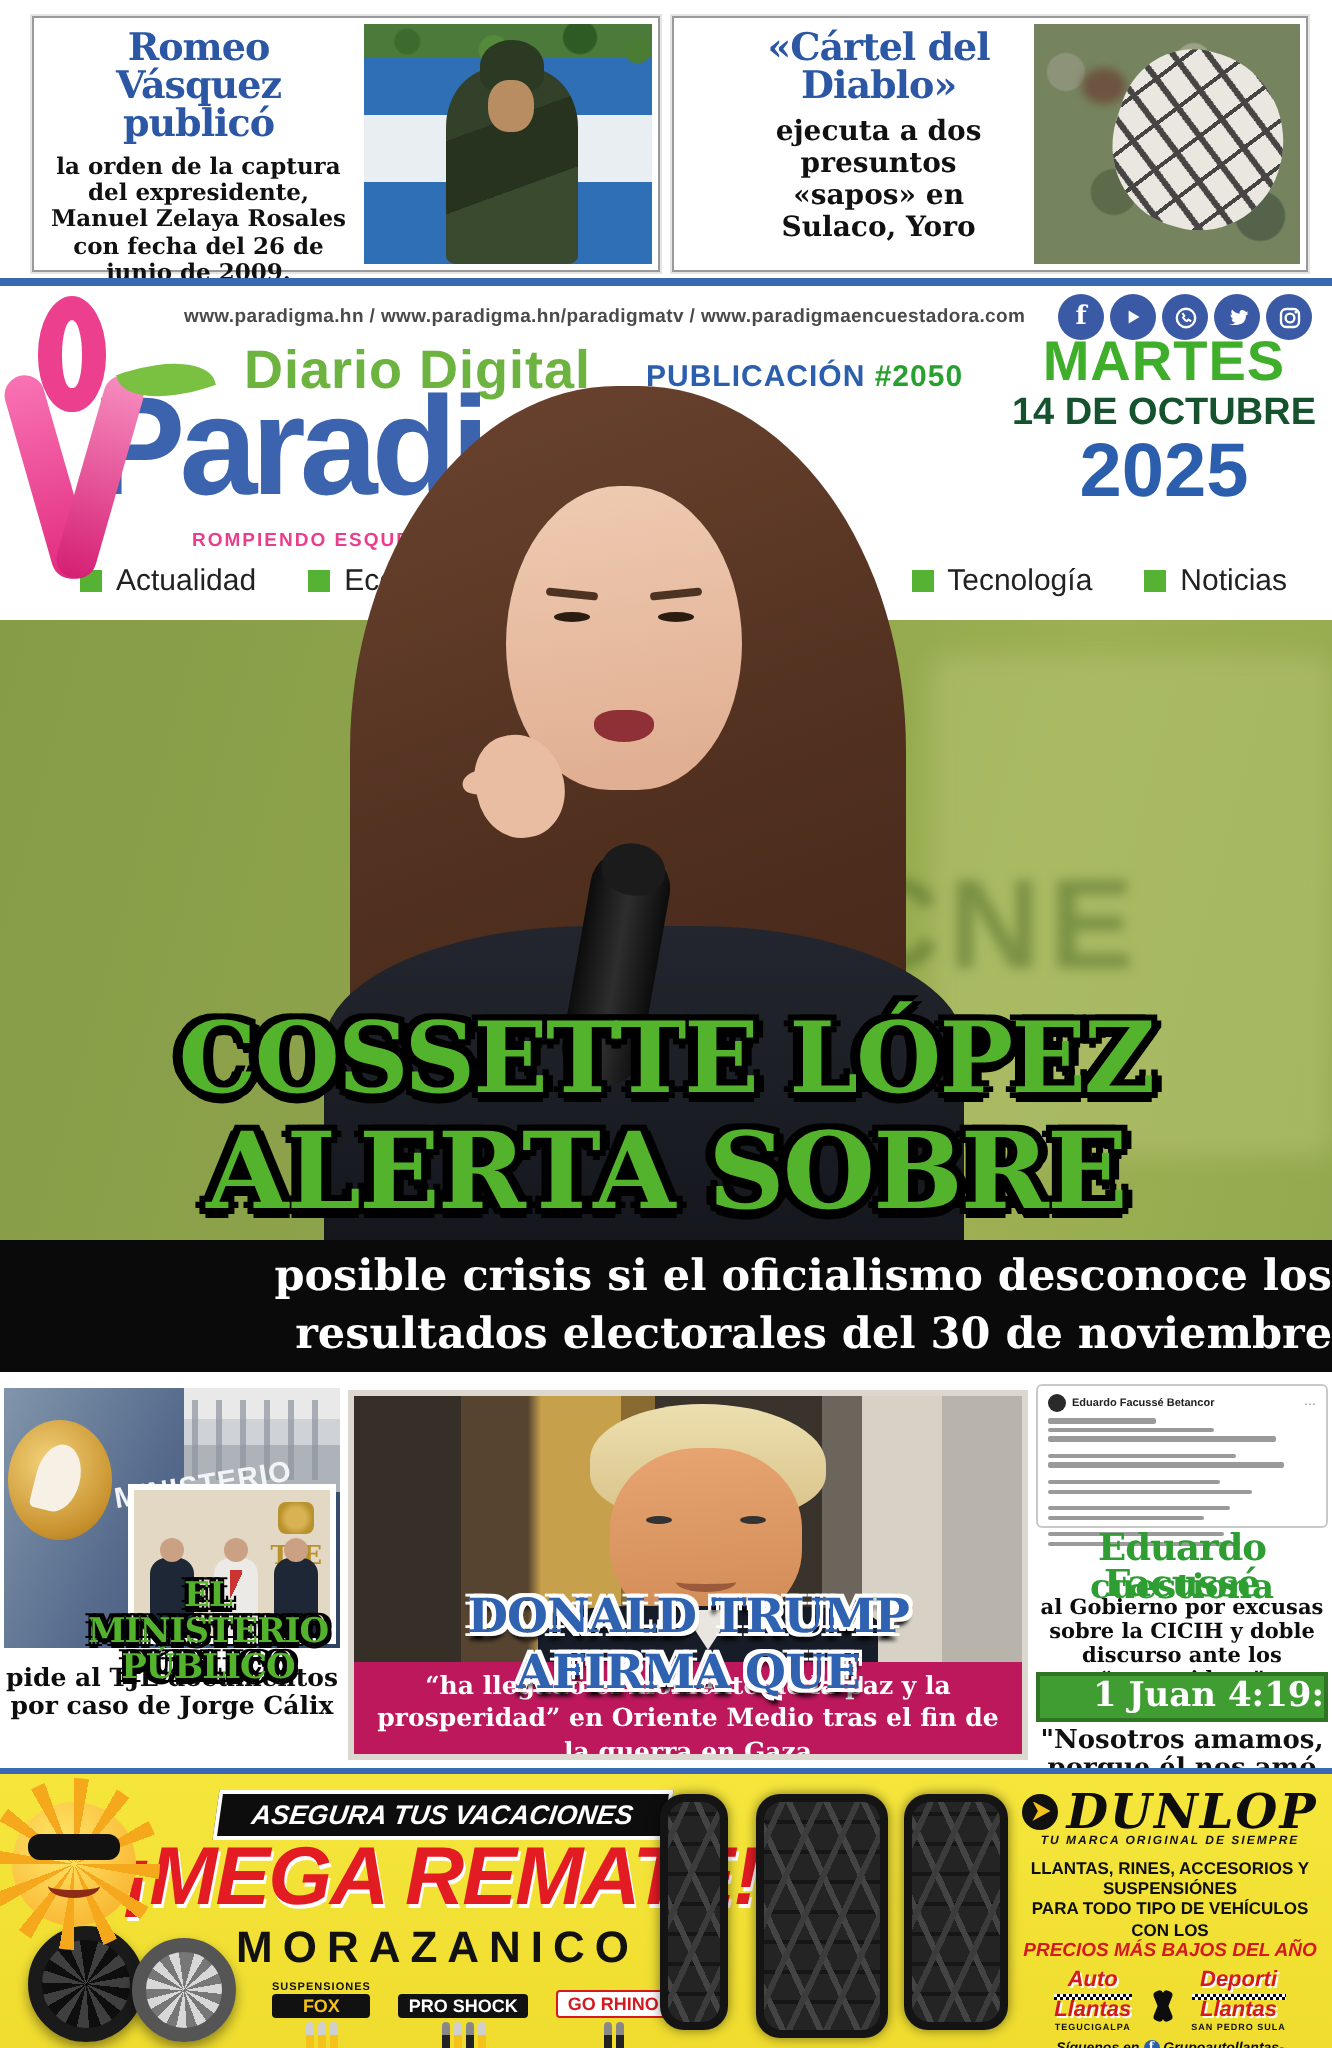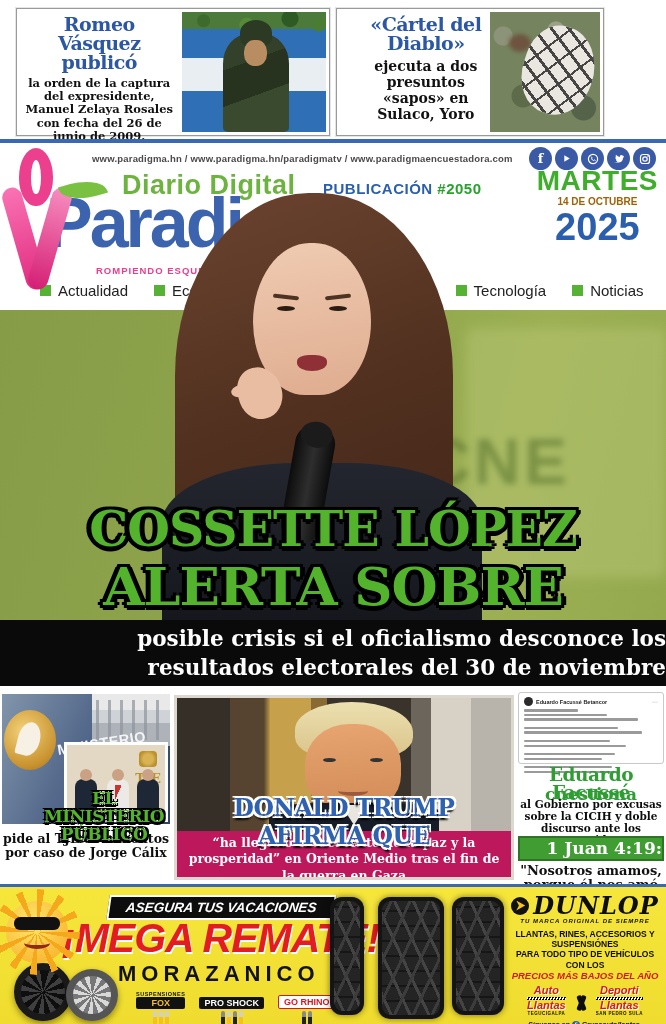--- a/index.html
+++ b/index.html
@@ -2,21 +2,21 @@
 <html><head>
 <meta charset="utf-8">
 <style>
   * { margin:0; padding:0; box-sizing:border-box; }
   body { background:#888; font-family:"Liberation Sans", sans-serif; }
   .page { position:relative; width:666px; height:1024px; margin:0 auto; background:#fff; overflow:hidden; }
 
   
   .topbox { position:absolute; top:8px; height:128px; border:1px solid #9a9a9a; background:#fff; display:flex; box-shadow:0 0 0 1px #e5e5e5; }
   .topbox1 { left:16px; width:314px; }
-  .topbox2 { left:336px; width:268px;padding-left:26px; }
+  .topbox2 { left:336px; width:318px;padding-left:26px; }
   .topbox .txt { flex:1 1 54%; padding:6px 4px 4px 6px; text-align:center; }
   .topbox .pic { flex:0 0 46%; position:relative; overflow:hidden; margin:3px; }
   .tb-head { font-family:"DejaVu Serif", serif; font-weight:bold; color:#2b57a5; font-size:19px; line-height:1.0; letter-spacing:-0.5px; }
   .tb-body { font-family:"DejaVu Serif", serif; font-weight:bold; color:#111; font-size:11.5px; line-height:1.15; margin-top:5px; }
   .topbox2 .tb-body { font-size:14px; }
 
   
   .photo-military { background:linear-gradient(180deg,#4b7a3a 0 14%, #2f6fb5 14% 38%, #e9eef3 38% 66%, #2f6fb5 66% 100%); }
   .photo-military .foliage { position:absolute; top:0; left:0; right:0; height:22px;
      background:radial-gradient(circle at 15% 40%, #3c6b2d 0 6px, transparent 7px),
@@ -52,21 +52,21 @@
   .header { position:absolute; top:143px; left:0; width:666px; height:167px; background:#fff; }
   .urls { position:absolute; top:10px; left:92px; font-size:9.5px; font-weight:bold; color:#4a4a4a; letter-spacing:.2px; }
   .socials { position:absolute; top:4px; right:10px; display:flex; gap:3px; }
   .soc { width:23px; height:23px; border-radius:50%; background:#3b5aa6; color:#fff; display:flex; align-items:center; justify-content:center; font-weight:bold; font-size:13px; }
   .soc svg { display:block; }
   .kicker { position:absolute; top:27px; left:122px; color:#6cb33f; font-size:27px; font-weight:bold; letter-spacing:.5px; }
   .pub { position:absolute; top:37px; left:323px; font-size:15px; font-weight:bold; letter-spacing:.5px; }
   .pub .lbl { color:#2b5fad; } .pub .num { color:#28a12e; }
   .dateblock { position:absolute; top:24px; right:8px; text-align:center; line-height:1; }
   .dateblock .day { color:#3fae2a; font-size:28px; font-weight:bold; letter-spacing:.5px; }
-  .dateblock .dmonth { color:#a16207; font-size:10px; font-weight:bold; margin-top:2px; }
+  .dateblock .dmonth { color:#14532d; font-size:19px; font-weight:bold; margin-top:2px; }
   .dateblock .year { color:#2b5fad; font-size:38px; font-weight:bold; margin-top:1px; }
   .logo { position:absolute; top:40px; left:46px; color:#3c64ae; font-size:70px; font-weight:bold; letter-spacing:-3px; }
   .tagline { position:absolute; top:122px; left:96px; color:#e83e8c; font-size:9.5px; font-weight:bold; letter-spacing:1px; }
   .nav { position:absolute; top:139px; left:40px; display:flex; gap:26px; align-items:center; }
   .nav-item { display:flex; align-items:center; gap:7px; font-size:15px; color:#222; }
   .nav-sq { width:11px; height:11px; background:#56b232; }
 
   
   .ribbon { position:absolute; top:148px; left:8px; width:64px; height:150px; z-index:2; }
   .ribbon .loop { position:absolute; left:11px; top:0; width:34px; height:58px; border:12px solid #ec3f8e; border-radius:50% 50% 48% 48%; }

